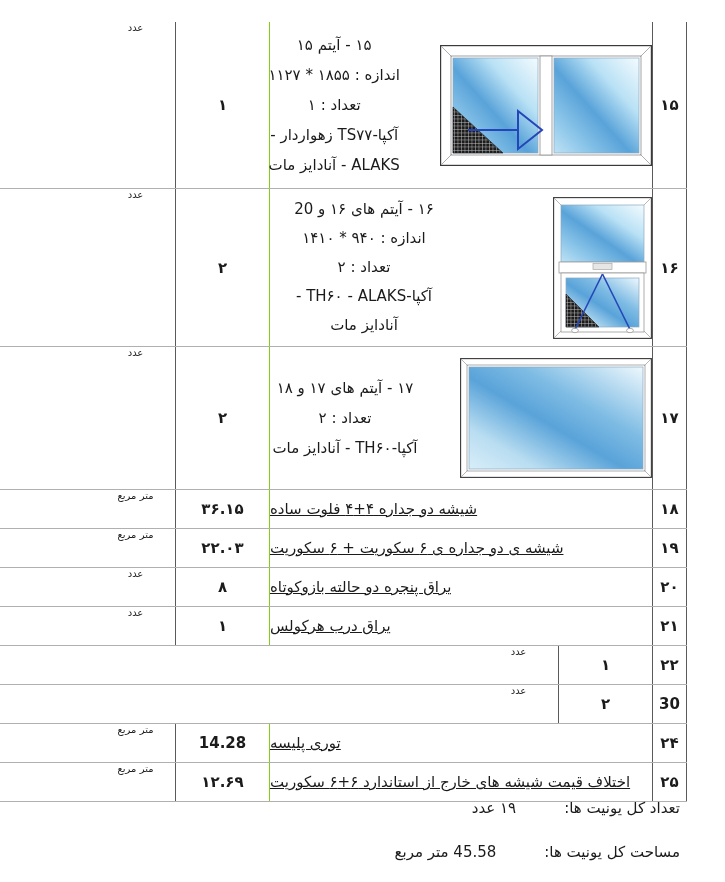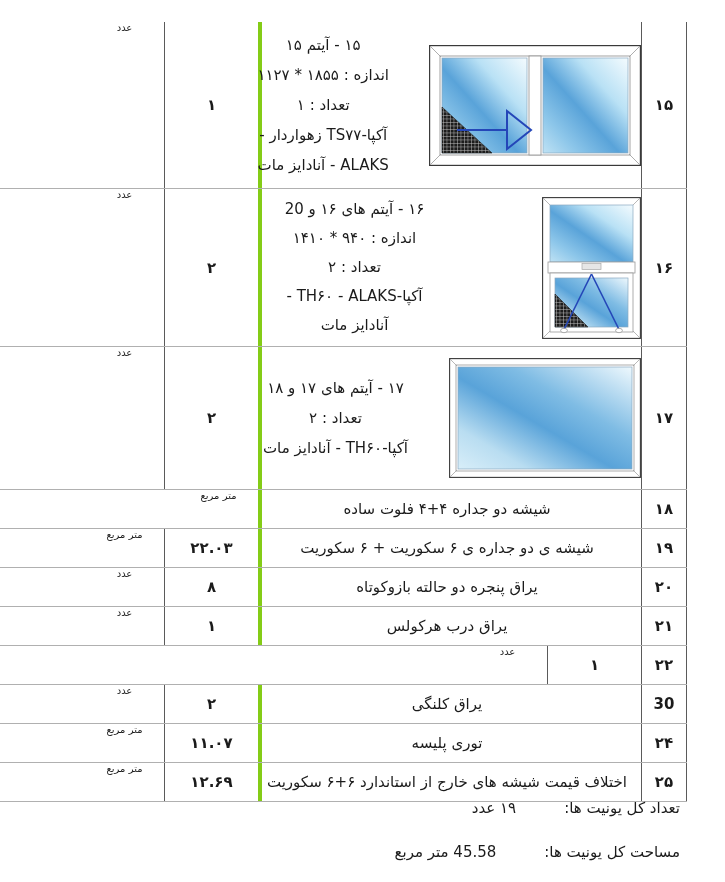--- a/index.html
+++ b/index.html
@@ -2,38 +2,38 @@
 <html lang="fa" dir="rtl"><head>
 <meta charset="utf-8">
 <style>
   html,body{margin:0;padding:0;background:#ffffff;}
   #page{position:relative;width:725px;height:882px;background:#ffffff;overflow:hidden;
         font-family:"DejaVu Sans",sans-serif;color:#1b1b1b;direction:rtl;}
   
   #quote-table{position:absolute;top:22px;left:0;width:687px;border-left:none;}
   .t-row{display:flex;flex-direction:row;border-bottom:1px solid #b0b0b0;}
   .cell{box-sizing:border-box;}
-  .num-cell{width:46px;border-left:1px solid #5a5a5a;border-right:1px solid #5a5a5a;
+  .num-cell{width:35px;border-left:1px solid #5a5a5a;border-right:1px solid #5a5a5a;
             display:flex;align-items:center;justify-content:center;
             font-weight:bold;font-size:15px;}
-  .desc-cell{width:383px;border-left:4px solid #84cc16;display:flex;align-items:center;}
+  .desc-cell{width:383px;border-left:1px solid #84cc16;display:flex;align-items:center;}
   .qty-cell{width:94px;border-left:1px solid #5a5a5a;display:flex;align-items:center;justify-content:center;
             font-weight:bold;font-size:15px;}
   .unit-cell{width:79px;display:flex;align-items:flex-start;justify-content:center;font-size:10px;}
   
   .detail .desc-cell{justify-content:flex-start;}
   .win-wrap{flex:0 0 auto;display:flex;align-items:center;}
   .spec-text{flex:1 1 auto;text-align:center;font-size:15px;}
   .spec-text div{line-height:30px;white-space:nowrap;}
   .r15{height:166px;} .r16{height:157px;} .r17{height:142px;}
   .r15 .win-wrap{margin-left:40px;} .r16 .win-wrap{margin-left:95px;} .r17 .win-wrap{margin-left:40px;}
   .r16 .spec-text div{line-height:29px;}
   
   .simple{height:38px;}
-  .simple .desc-cell{justify-content:center;padding-right:9px;font-size:15px;}
+  .simple .desc-cell{justify-content:flex-end;padding-right:9px;font-size:15px;text-decoration:underline;}
   
   #summary{position:absolute;top:799px;right:0;width:725px;padding-right:45px;box-sizing:border-box;}
   .summary-line{display:flex;align-items:baseline;column-gap:48px;font-size:15px;height:26px;margin-bottom:18px;}
   .summary-label{white-space:nowrap;}
   .summary-value{white-space:nowrap;}
   svg{display:block;}
 </style>
 </head>
 <body>
 
@@ -171,20 +171,23 @@
       </div>
     </div>
 
     <div class="t-row simple">
       <div class="cell num-cell">
           <span>۱۸</span>
         </div>
       <div class="cell desc-cell">
           <span>شیشه دو جداره ۴+۴ فلوت ساده</span>
         </div>
+      <div class="cell qty-cell">
+          <span>۳۶.۱۵</span>
+        </div>
       <div class="cell unit-cell">
           <span>متر مربع</span>
         </div>
     </div>
     <div class="t-row simple">
       <div class="cell num-cell">
           <span>۱۹</span>
         </div>
       <div class="cell desc-cell">
           <span>شیشه ی دو جداره ی ۶ سکوریت + ۶ سکوریت</span>
@@ -232,39 +235,36 @@
           <span>۱</span>
         </div>
       <div class="cell unit-cell">
           <span>عدد</span>
         </div>
     </div>
     <div class="t-row simple">
       <div class="cell num-cell">
           <span>30</span>
         </div>
-      <div class="cell desc-cell">
-          <span>یراق کلنگی</span>
-        </div>
       <div class="cell qty-cell">
           <span>۲</span>
         </div>
       <div class="cell unit-cell">
           <span>عدد</span>
         </div>
     </div>
     <div class="t-row simple">
       <div class="cell num-cell">
           <span>۲۴</span>
         </div>
       <div class="cell desc-cell">
           <span>توری پلیسه</span>
         </div>
       <div class="cell qty-cell">
-          <span>۱۱.۰۷</span>
+          <span>14.28</span>
         </div>
       <div class="cell unit-cell">
           <span>متر مربع</span>
         </div>
     </div>
     <div class="t-row simple">
       <div class="cell num-cell">
           <span>۲۵</span>
         </div>
       <div class="cell desc-cell">

